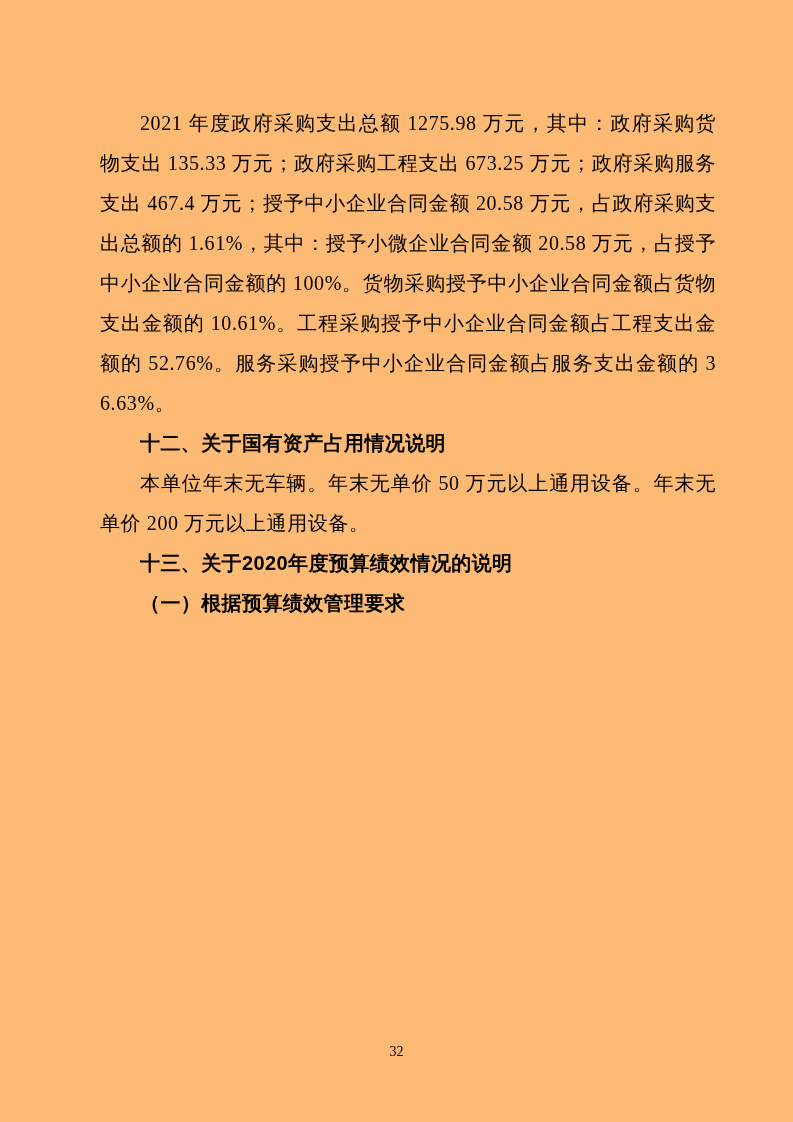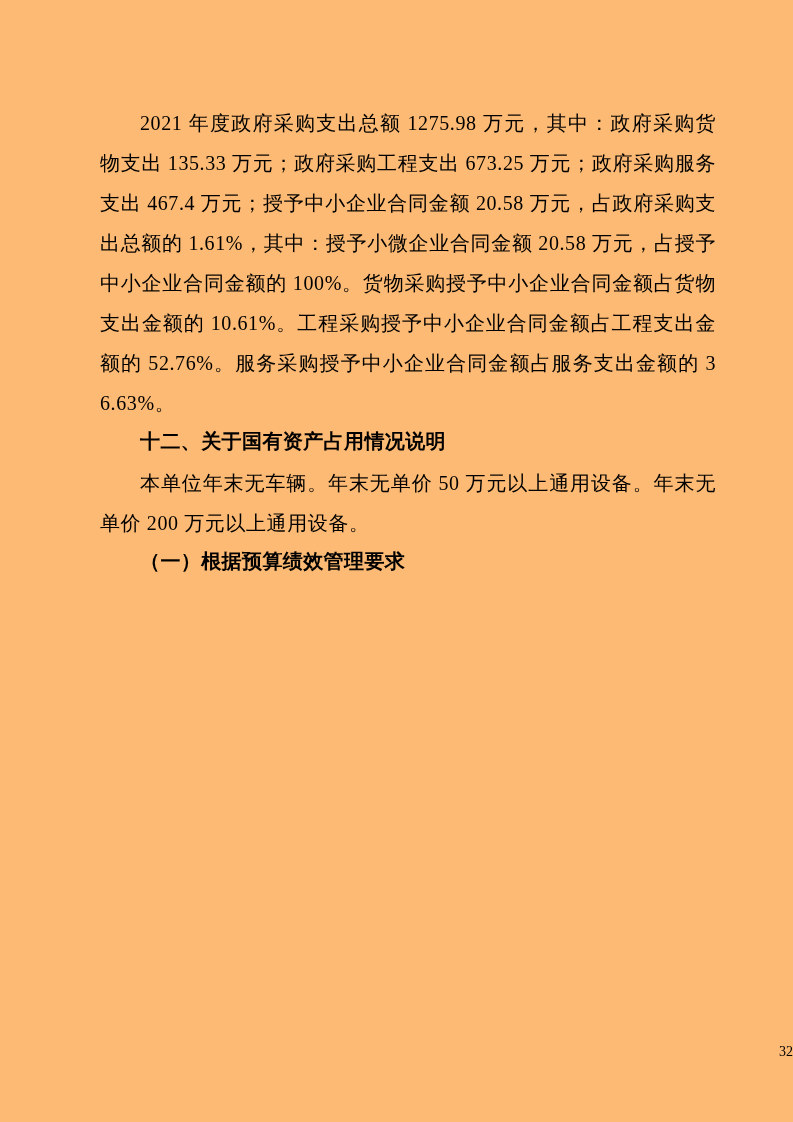--- a/index.html
+++ b/index.html
@@ -25,38 +25,39 @@
   .para {
     margin: 0;
     font-size: 20px;
     line-height: 40px;
     text-align: justify;
     text-indent: 2em;
     letter-spacing: 0.6px;
     word-break: break-all;
   }
   .heading {
-    font-family: Liberation Mono, monospace;
+    font-family: Liberation Sans, sans-serif;
     font-weight: 700;
     letter-spacing: 0.4px;
   }
   .page-number {
     position: absolute;
     left: 0;
     right: 0;
     bottom: 62px;
-    text-align: right;
+    text-align: center;
     font-size: 14px;
     font-family: "Liberation Serif", serif;
   }
 </style>
 </head>
 <body>
 
 <div class="page">
   <div class="content">
     <p class="para">2021 年度政府采购支出总额 1275.98 万元，其中：政府采购货物支出 135.33 万元；政府采购工程支出 673.25 万元；政府采购服务支出 467.4 万元；授予中小企业合同金额 20.58 万元，占政府采购支出总额的 1.61%，其中：授予小微企业合同金额 20.58 万元，占授予中小企业合同金额的 100%。货物采购授予中小企业合同金额占货物支出金额的 10.61%。工程采购授予中小企业合同金额占工程支出金额的 52.76%。服务采购授予中小企业合同金额占服务支出金额的 36.63%。</p>
     <p class="para heading">十二、关于国有资产占用情况说明</p>
     <p class="para">本单位年末无车辆。年末无单价 50 万元以上通用设备。年末无单价 200 万元以上通用设备。</p>
+    <p class="para heading">十三、关于2020年度预算绩效情况的说明</p>
     <p class="para heading">（一）根据预算绩效管理要求</p>
   </div>
   <div class="page-number">32</div>
 </div>
 
 </body></html>

